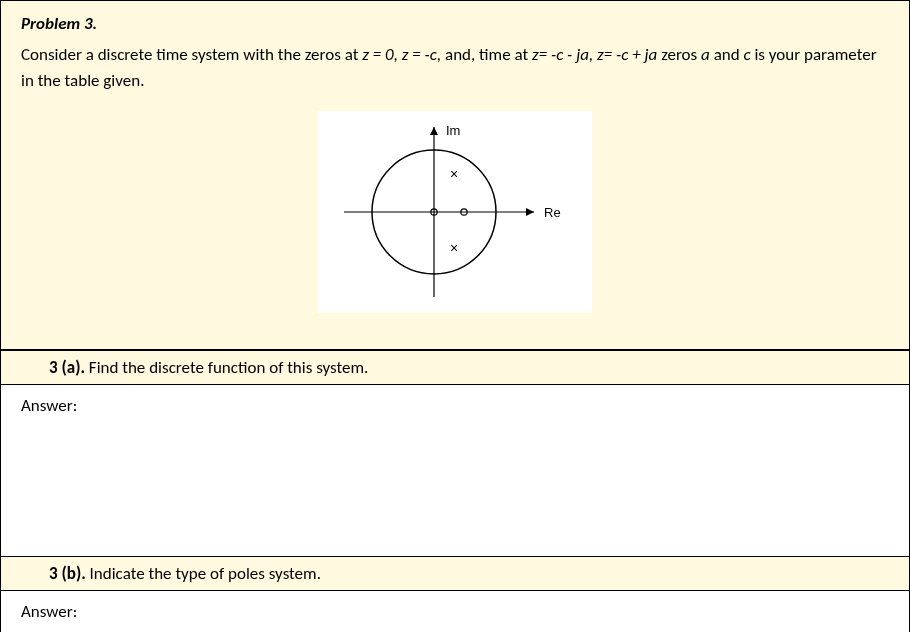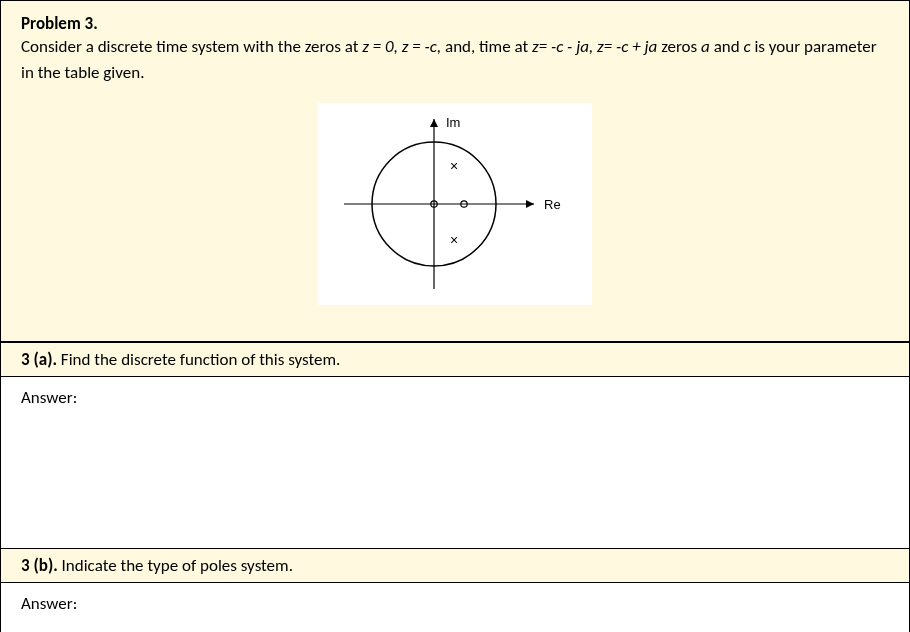--- a/index.html
+++ b/index.html
@@ -22,20 +22,22 @@
       border-right: 1px solid #000;
     }
     .problem-box {
       background: #fff9e0;
       border-top: 1px solid #000;
       border-bottom: 1px solid #000;
       padding: 12px 20px 14px 20px;
     }
     .problem-title {
       font-weight: bold;
+      margin-bottom: 8px;
+      font-style: italic;
     }
     .problem-text {
       line-height: 1.5;
     }
     .italic {
       font-style: italic;
     }
     .diagram-area {
       display: flex;
       justify-content: center;
@@ -46,20 +48,21 @@
       padding: 6px 18px 6px 6px;
     }
     .sub-question {
       background: #fff9e0;
       border-top: 1px solid #000;
       border-bottom: 1px solid #000;
       padding: 6px 20px;
     }
     .bold {
       font-weight: bold;
+      margin-left: 28px;
     }
     .answer-area {
       background: #ffffff;
       padding: 10px 20px;
     }
     .answer-spacer {
       height: 130px;
     }
     .answer-spacer-small {
       height: 14px;

